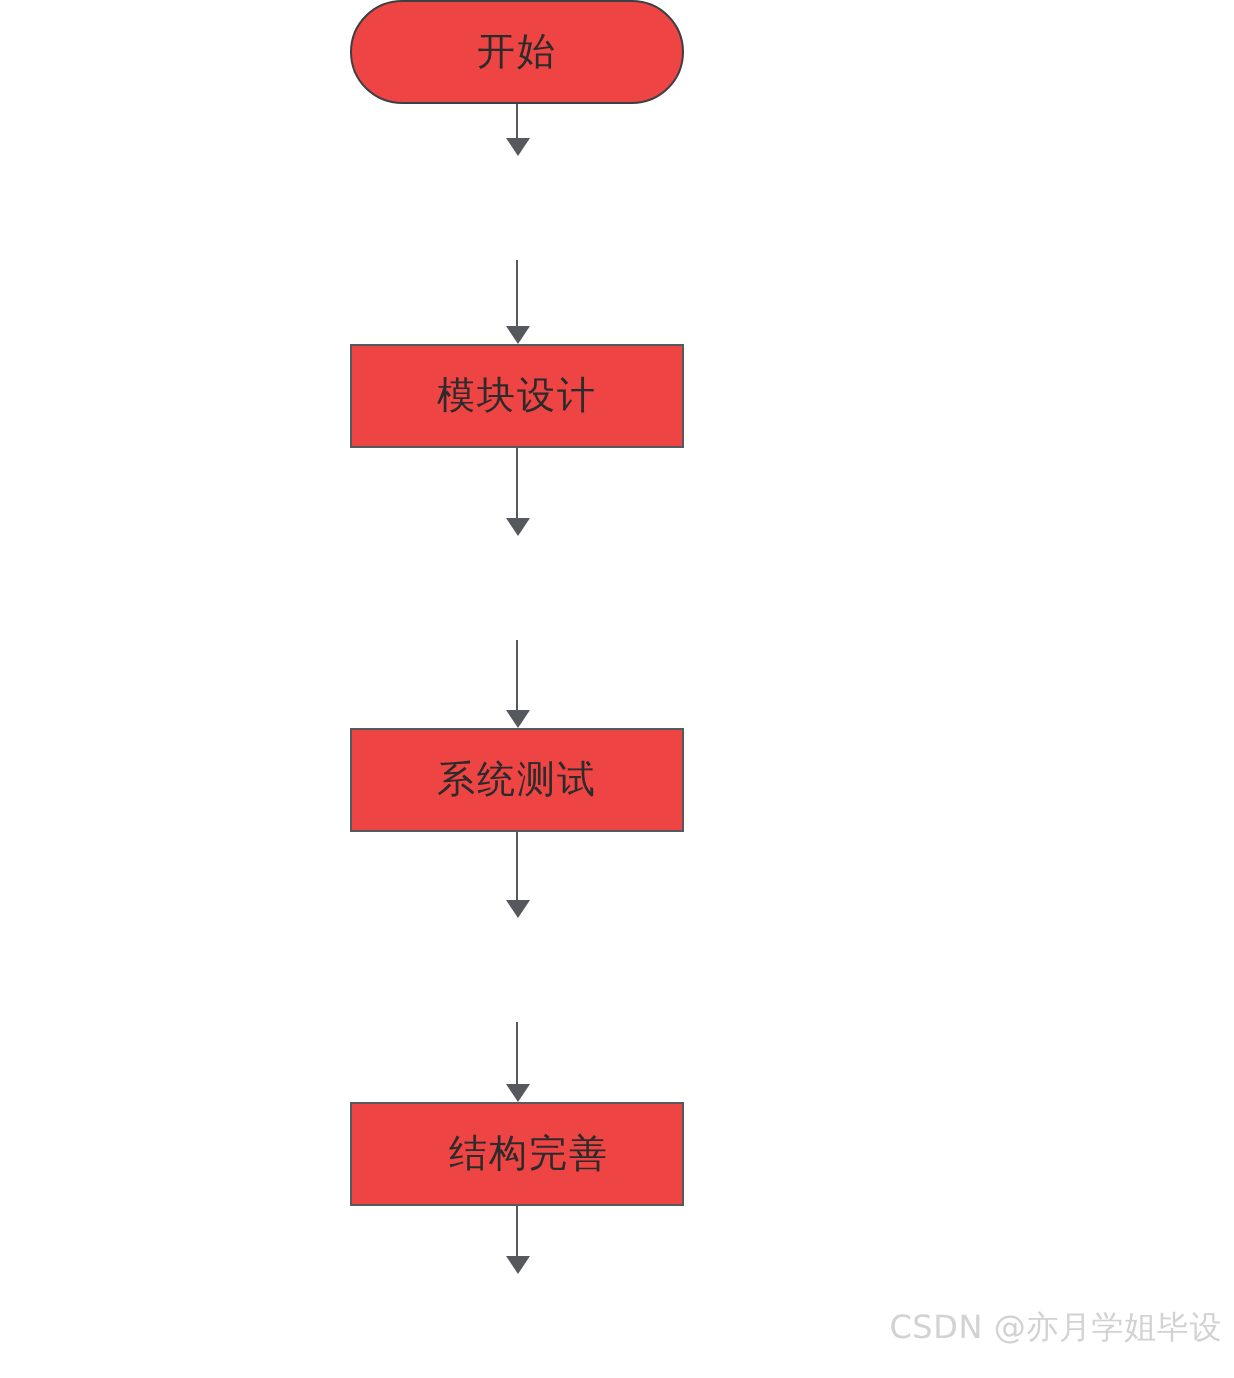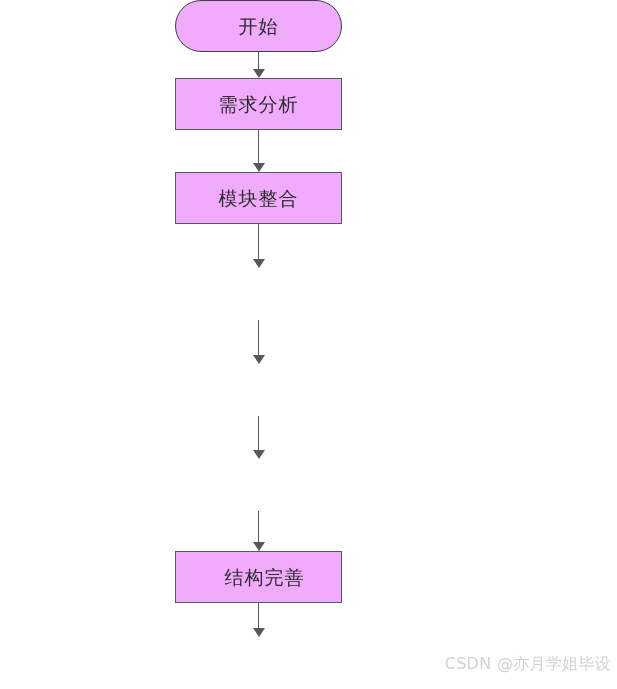--- a/index.html
+++ b/index.html
@@ -22,21 +22,21 @@
     width: 617px;
     height: 689px;
   }
 
   .node {
     position: absolute;
     left: 175px;
     width: 167px;
     height: 52px;
     box-sizing: border-box;
-    background: #f0abfc;
+    background: #ef4444;
     border: 1px solid #555a5e;
     display: flex;
     align-items: center;
     justify-content: center;
   }
 
   .node.terminal {
     border-radius: 26px;
     border: 1px solid #3c4043;
   }
@@ -82,35 +82,35 @@
 <body>
 
 <div id="flowchart">
 
   <div class="node terminal" style="top:0px;">
     <span class="node-label">开始</span>
   </div>
   <div class="connector" style="top:52px; height:17px;"></div>
   <div class="arrowhead" style="top:69px;"></div>
 
-  <div class="node" style="top:78px;">
-    <span class="node-label">需求分析</span>
-  </div>
   <div class="connector" style="top:130px; height:33px;"></div>
   <div class="arrowhead" style="top:163px;"></div>
 
   <div class="node" style="top:172px;">
-    <span class="node-label">模块整合</span>
+    <span class="node-label">模块设计</span>
   </div>
   <div class="connector" style="top:224px; height:35px;"></div>
   <div class="arrowhead" style="top:259px;"></div>
 
   <div class="connector" style="top:320px; height:35px;"></div>
   <div class="arrowhead" style="top:355px;"></div>
 
+  <div class="node" style="top:364px;">
+    <span class="node-label">系统测试</span>
+  </div>
   <div class="connector" style="top:416px; height:34px;"></div>
   <div class="arrowhead" style="top:450px;"></div>
 
   <div class="connector" style="top:511px; height:31px;"></div>
   <div class="arrowhead" style="top:542px;"></div>
 
   <div class="node" style="top:551px;padding-left:12px;">
     <span class="node-label">结构完善</span>
   </div>
   <div class="connector" style="top:603px; height:25px;"></div>

